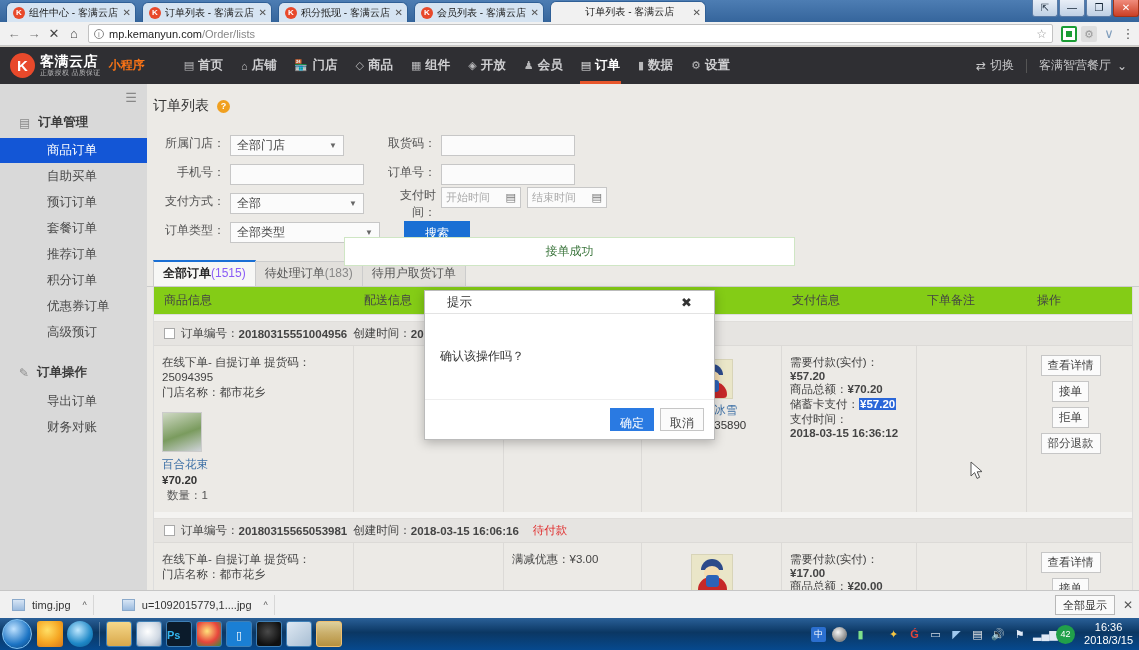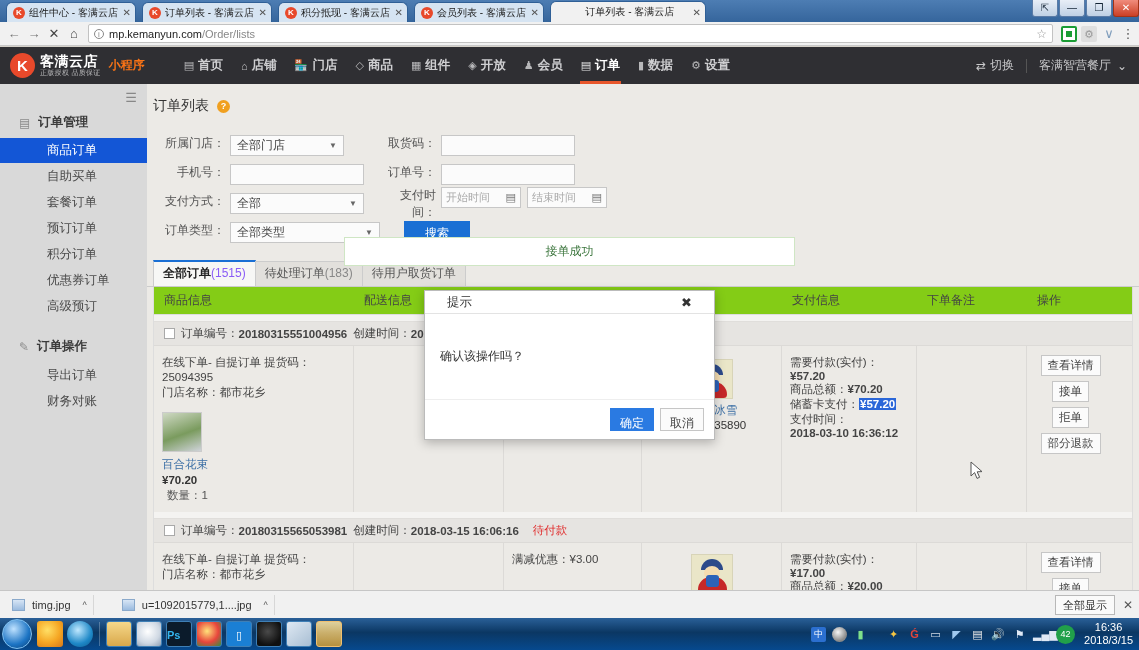--- a/index.html
+++ b/index.html
@@ -417,22 +417,23 @@
 
       <div class="sidebar">
         <div class="collapse">☰</div>
 
         <div class="grp">
           <span class="gi">▤</span>
           <span>订单管理</span>
         </div>
         <div class="sitem active">商品订单</div>
         <div class="sitem">自助买单</div>
+        <div class="sitem">预订订单</div>
         <div class="sitem">套餐订单</div>
-        <div class="sitem">预订订单</div>
+        <div class="sitem">推荐订单</div>
         <div class="sitem">积分订单</div>
         <div class="sitem">优惠券订单</div>
         <div class="sitem">高级预订</div>
 
         <div class="grp" style="margin-top:12px">
           <span class="gi">✎</span>
           <span>订单操作</span>
         </div>
         <div class="sitem">导出订单</div>
         <div class="sitem">财务对账</div>
@@ -559,21 +560,21 @@
                     <div class="bib"></div>
                 </div>
                 <div class="uname">依恋^冰雪</div>
                 <div class="uphone">17771135890</div>
               </div>
               <div class="ocell pay" style="width:135px">
                 <div><span>需要付款(实付)：</span><b>¥57.20</b></div>
                 <div><span>商品总额：</span><b>¥70.20</b></div>
                 <div><span>储蓄卡支付：</span><b class="hl">¥57.20</b></div>
                 <div>支付时间：</div>
-                <div><b>2018-03-10 16:36:12</b></div>
+                <div><b>2018-03-15 16:36:12</b></div>
               </div>
               <div class="ocell" style="width:110px"></div>
               <div class="ocell" style="width:90px;text-align:center">
                 <span class="actbtn">查看详情</span>
                 <span class="actbtn" style="min-width:32px">接单</span>
                 <span class="actbtn" style="min-width:32px">拒单</span>
                 <span class="actbtn">部分退款</span>
               </div>
             </div>
           </div>

